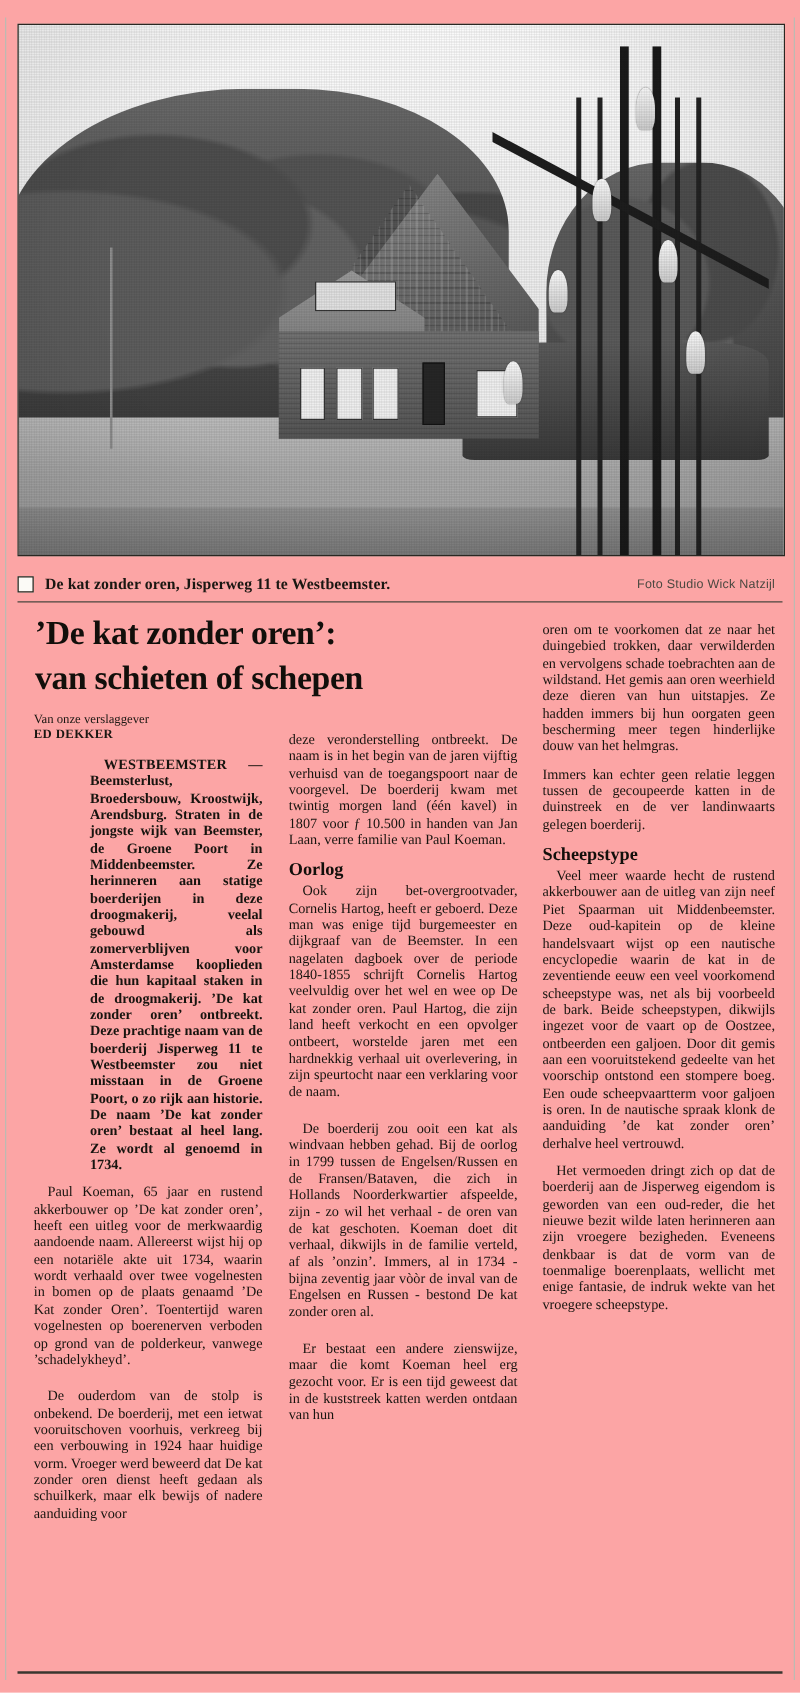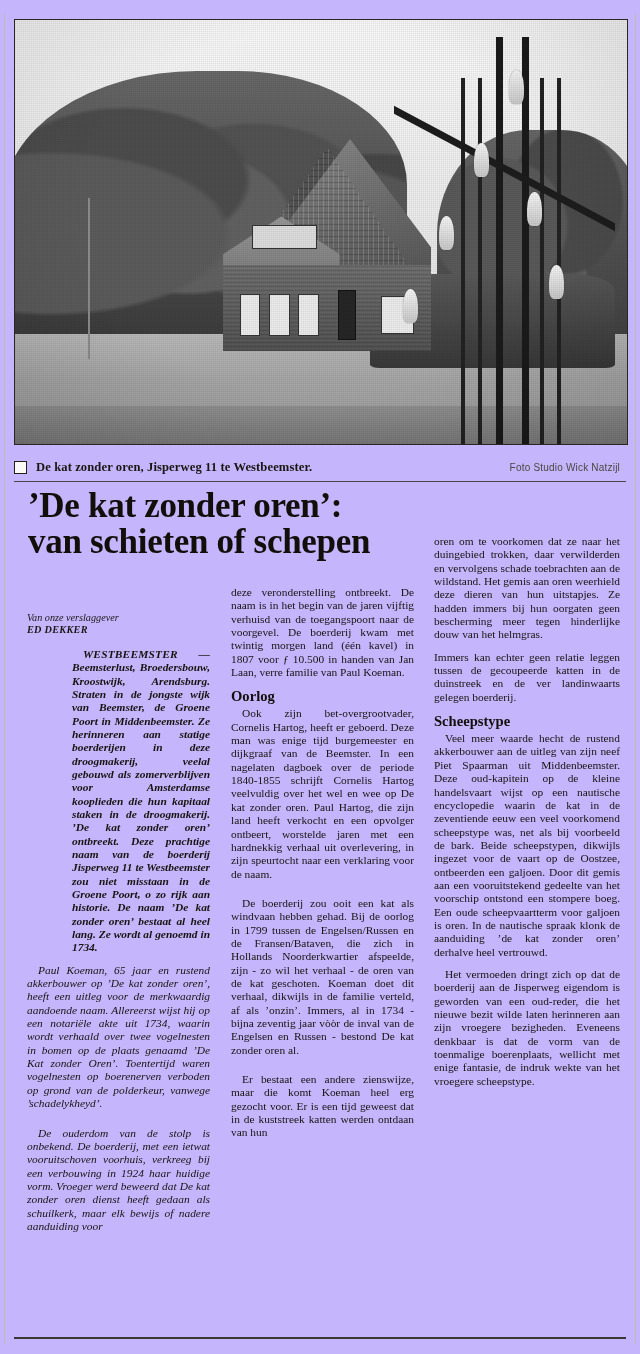--- a/index.html
+++ b/index.html
@@ -6,21 +6,21 @@
   body{
     width:640px;height:1354px;
     background:#ffffff;
     font-family:"Liberation Serif", serif;
     color:#15130f;
     overflow:hidden;
   }
   .page{
     position:relative;
     width:640px;height:1354px;
-    background:#c4b5fd;
+    background:#fca5a5;
     box-sizing:border-box;
   }
   
   .photo-wrap{
     position:absolute;left:14px;top:19px;width:612px;height:424px;
     border:1px solid #2a2722;
     background:#cfcdc6;
     overflow:hidden;
   }
   .photo{
@@ -156,21 +156,21 @@
     padding-right:6px;
   }
   .rule-top{
     position:absolute;left:14px;top:481px;width:612px;height:1px;background:#4a473f;
   }
   
   .headline{
     position:absolute;left:28px;top:488px;width:382px;
     font-family:"Liberation Serif", serif;
     font-weight:bold;
-    font-size:35px;
+    font-size:27px;
     line-height:36px;
     letter-spacing:-.3px;
     color:#120f0b;
   }
   .headline div{white-space:nowrap;}
   
   .byline{
     font-family:"Liberation Serif", serif;
     font-size:10.2px;line-height:12.4px;color:#1a1712;
     margin-bottom:11px;
@@ -179,23 +179,23 @@
   .col{
     position:absolute;
     font-family:"Liberation Serif", serif;
     font-size:11.4px;
     line-height:13.35px;
     text-align:justify;
     color:#17140f;
     hyphens:auto;
     -webkit-hyphens:auto;
   }
-  #col1{left:27px;top:612px;width:183px;font-style:italic;}
+  #col1{left:27px;top:570px;width:183px;}
   #col2{left:231px;top:586px;width:183px;}
-  #col3{left:434px;top:498px;width:186px;margin-top:37px;}
+  #col3{left:434px;top:498px;width:186px;}
   .col p{margin:0;text-indent:11px;}
   .col p.lead{text-indent:11px;font-weight:bold;margin-left:45px;}
   .col p.noind{text-indent:0;}
   .col p + p{margin-top:16px;}
   .col .gap{height:9px;}
   .sub{
     font-family:"Liberation Serif", serif;
     font-weight:bold;font-size:14.6px;line-height:17px;
     margin:9px 0 2px 0;text-align:left;color:#120f0b;
   }

